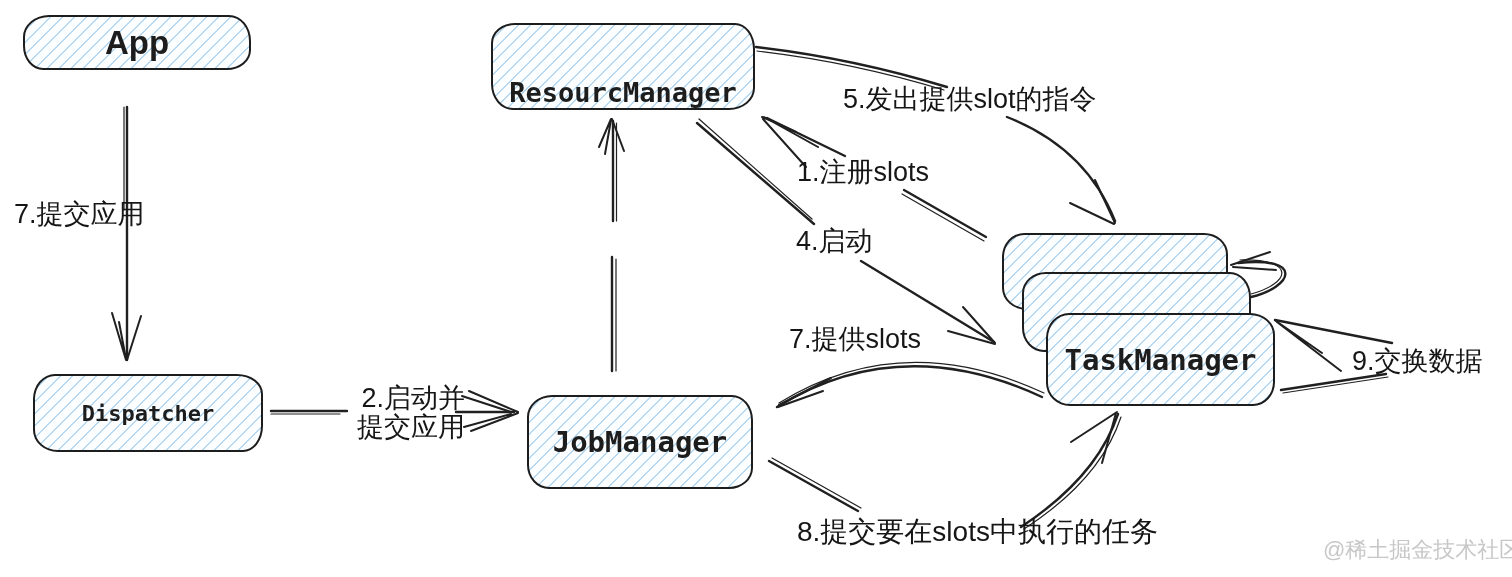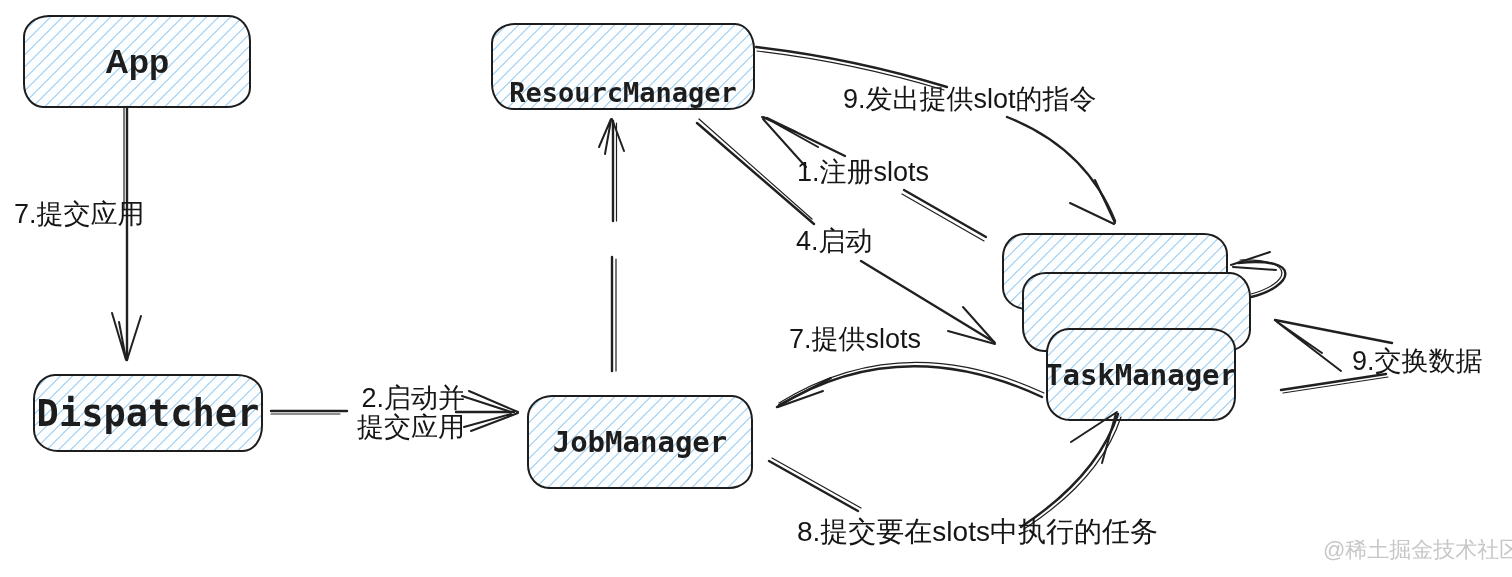--- a/index.html
+++ b/index.html
@@ -8,33 +8,33 @@
   
   .node{position:absolute;z-index:1;border:2.6px solid #1d1d1d;
         background-color:#fcfeff;
         background-image:repeating-linear-gradient(135deg,
           rgba(124,186,233,0.55) 0px, rgba(124,186,233,0.55) 1.6px,
           transparent 1.6px, transparent 8.5px);
         display:flex;align-items:center;justify-content:center;
         color:#1d1d1d;font-weight:bold;box-sizing:border-box;}
   .mono{font-family:"DejaVu Sans Mono","Liberation Mono",monospace;}
   .sans{font-family:"Liberation Sans",sans-serif;}
-  #node-app{left:23px;top:15px;width:228px;height:93px;font-size:33px;
+  #node-app{left:23px;top:15px;width:228px;height:55px;font-size:33px;
             border-radius:26px 22px 24px 20px / 22px 26px 20px 24px;}
-  #node-dispatcher{left:33px;top:374px;width:230px;height:78px;font-size:37px;
+  #node-dispatcher{left:33px;top:374px;width:230px;height:78px;font-size:22px;
             border-radius:22px 26px 20px 25px / 25px 20px 26px 22px;}
   #node-resource{left:491px;top:23px;width:264px;height:87px;font-size:27px;
             border-radius:24px 20px 26px 22px / 20px 26px 22px 26px;align-items:flex-end;}
   #node-job{left:527px;top:375px;width:226px;height:94px;font-size:29px;
             border-radius:25px 21px 24px 22px / 22px 25px 21px 24px;margin-top:20px;}
   #tm-back{left:1002px;top:233px;width:226px;height:77px;
             border-radius:22px 24px 21px 25px / 24px 21px 25px 22px;}
   #tm-mid{left:1022px;top:272px;width:229px;height:80px;
             border-radius:24px 21px 25px 22px / 21px 25px 22px 24px;}
-  #tm-front{left:1046px;top:328px;width:190px;height:93px;font-size:29px;
+  #tm-front{left:1046px;top:313px;width:229px;height:93px;font-size:29px;
             border-radius:23px 25px 22px 24px / 25px 22px 24px 23px;}
   
   svg.arrows{position:absolute;left:0;top:0;z-index:2;}
   svg.arrows path{fill:none;stroke:#202020;stroke-linecap:round;stroke-linejoin:round;}
   path.line{stroke-width:2.4px;}
   path.sketch{stroke-width:1.2px;}
   path.head{stroke-width:2px;}
   
   .edge-label{position:absolute;z-index:3;font-size:27px;color:#161616;
               white-space:nowrap;line-height:1.1;}
@@ -114,19 +114,19 @@
     </g>
   </svg>
 
   <div class="edge-label" style="left:14px;top:200px" id="label-e1">7.提交应用</div>
   <div class="edge-label" style="left:339px;top:384px" id="label-e2">
     <span style="display:block">2.启动并</span>
     <span style="display:block">提交应用</span>
   </div>
   <div class="edge-label" style="left:796px;top:227px" id="label-e4">4.启动</div>
   <div class="edge-label" style="left:797px;top:158px" id="label-e5">1.注册slots</div>
-  <div class="edge-label" style="left:843px;top:85px" id="label-e6">9.发出提供slot的指令</div>
+  <div class="edge-label" style="left:843px;top:85px" id="label-e6">5.发出提供slot的指令</div>
   <div class="edge-label" style="left:789px;top:325px" id="label-e7">7.提供slots</div>
   <div class="edge-label" style="left:797px;top:517px" id="label-e8">8.提交要在slots中执行的任务</div>
   <div class="edge-label" style="left:1352px;top:347px" id="label-e9">9.交换数据</div>
 
   <div class="watermark">@稀土掘金技术社区</div>
 </div>
 
 </body></html>

